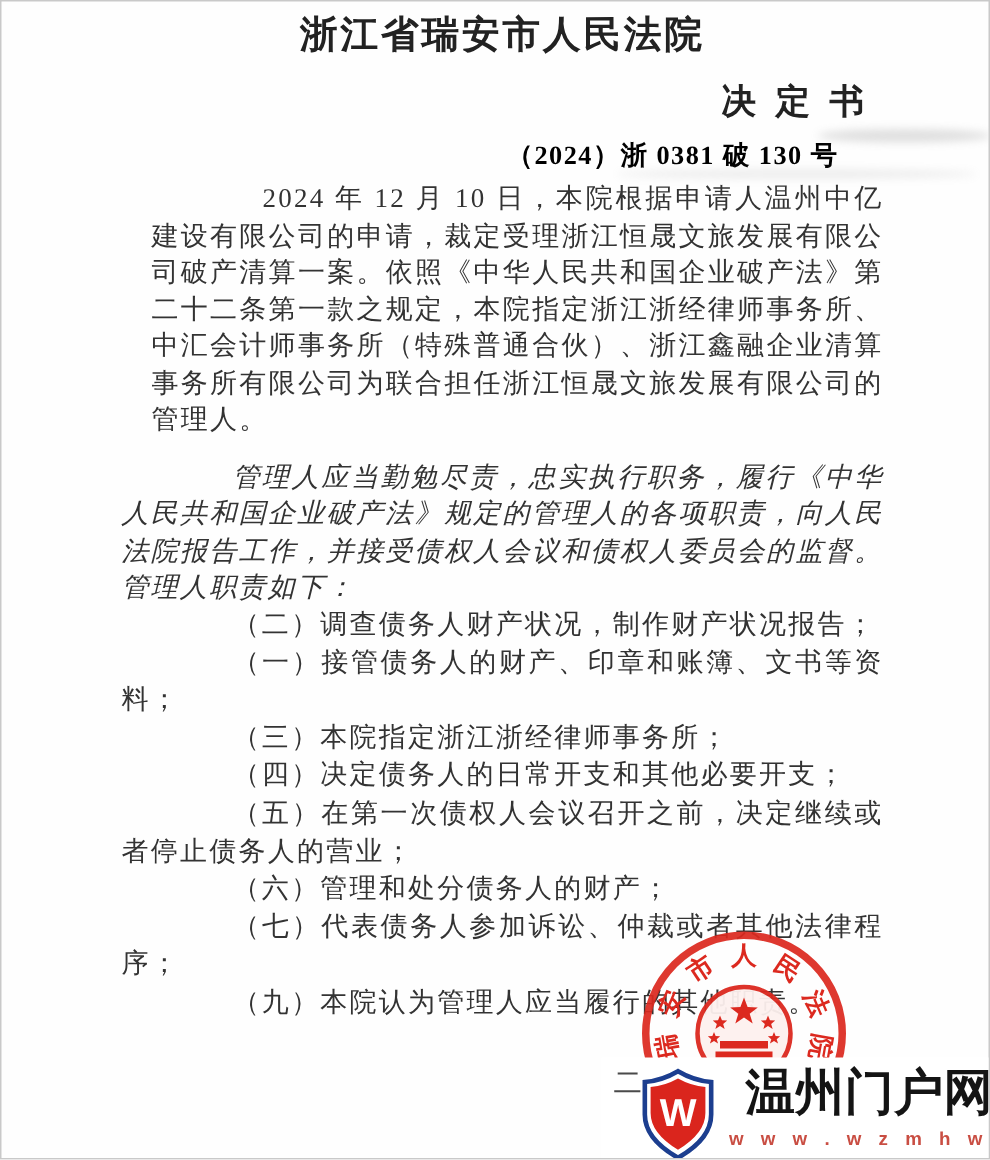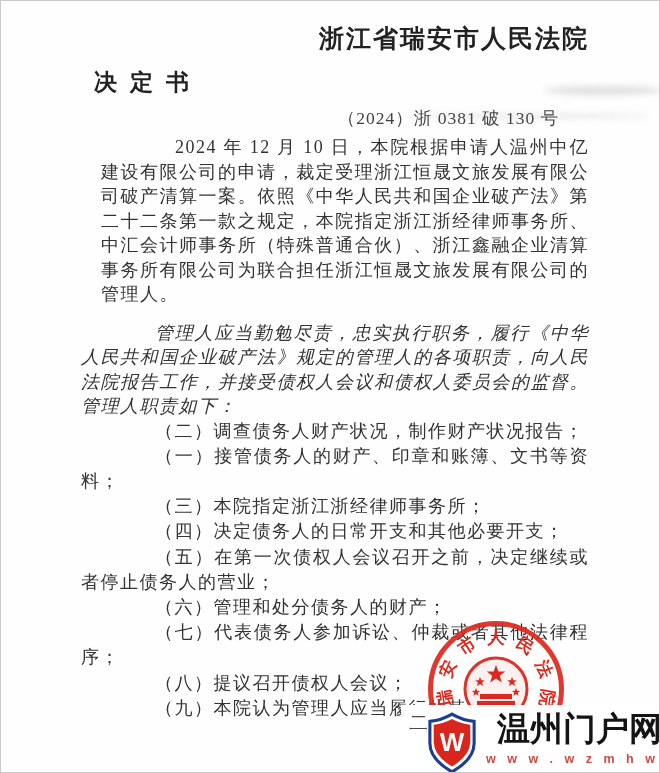--- a/index.html
+++ b/index.html
@@ -5,30 +5,30 @@
   html,body { margin:0; padding:0; background:#e9e9e9; }
   .page {
     position:relative; width:660px; height:773px; margin:0 auto;
     background:#fefefe; border:1px solid #c9c9c9; box-sizing:border-box;
     overflow:hidden;
     font-family:"Liberation Serif","DejaVu Serif",serif;
     color:#2e2e2e;
   }
   .doc { padding:6px 70px 0 80px; }
   .court-name {
-    text-align:right; font-size:25px; font-weight:bold;
-    line-height:34px; letter-spacing:2px; color:#222;margin-top:15px;
+    text-align:center; font-size:25px; font-weight:bold;
+    line-height:34px; letter-spacing:2px; color:#222;
   }
   .doc-title {
-    text-align:left; font-size:23px; font-weight:bold;
+    text-align:right; font-size:23px; font-weight:bold;
     line-height:32px; margin-top:11px; letter-spacing:13px; text-indent:13px; color:#222;
   }
   .case-number {
     text-align:right; font-size:17.5px; line-height:24px;
-    margin-top:7px; padding-right:30px; letter-spacing:1px; color:#404040;
+    margin-top:7px; padding-right:30px; letter-spacing:1px; color:#000000;font-weight:bold;
   }
   .para {
     margin:0; font-size:18px; line-height:24.5px; letter-spacing:1.5px;
     text-align:justify; text-indent:74px; color:#333;
   }
   .para.first { margin-top:5px;margin-left:20px; }
   .para.second { margin-top:14px;font-style:italic; }
   .duties { margin-top:0; }
   .duty-item {
     font-size:18px; line-height:25.2px; letter-spacing:1.5px;
@@ -93,21 +93,20 @@
     <p class="para second">管理人应当勤勉尽责，忠实执行职务，履行《中华人民共和国企业破产法》规定的管理人的各项职责，向人民法院报告工作，并接受债权人会议和债权人委员会的监督。管理人职责如下：</p>
 
     <div class="duties">
       <div class="duty-item">（二）调查债务人财产状况，制作财产状况报告；</div>
       <div class="duty-item">（一）接管债务人的财产、印章和账簿、文书等资料；</div>
       <div class="duty-item">（三）本院指定浙江浙经律师事务所；</div>
       <div class="duty-item">（四）决定债务人的日常开支和其他必要开支；</div>
       <div class="duty-item">（五）在第一次债权人会议召开之前，决定继续或者停止债务人的营业；</div>
       <div class="duty-item">（六）管理和处分债务人的财产；</div>
       <div class="duty-item">（七）代表债务人参加诉讼、仲裁或者其他法律程序；</div>
-      <div class="duty-item">（八）提议召开债权人会议；</div>
       <div class="duty-item">（九）本院认为管理人应当履行的其他职责。</div>
     </div>
   </div>
 
   <div class="seal">
     <div class="seal-ring"></div>
     <span class="seal-char">瑞</span>
     <span class="seal-char">安</span>
     <span class="seal-char">市</span>
     <span class="seal-char">人</span>

